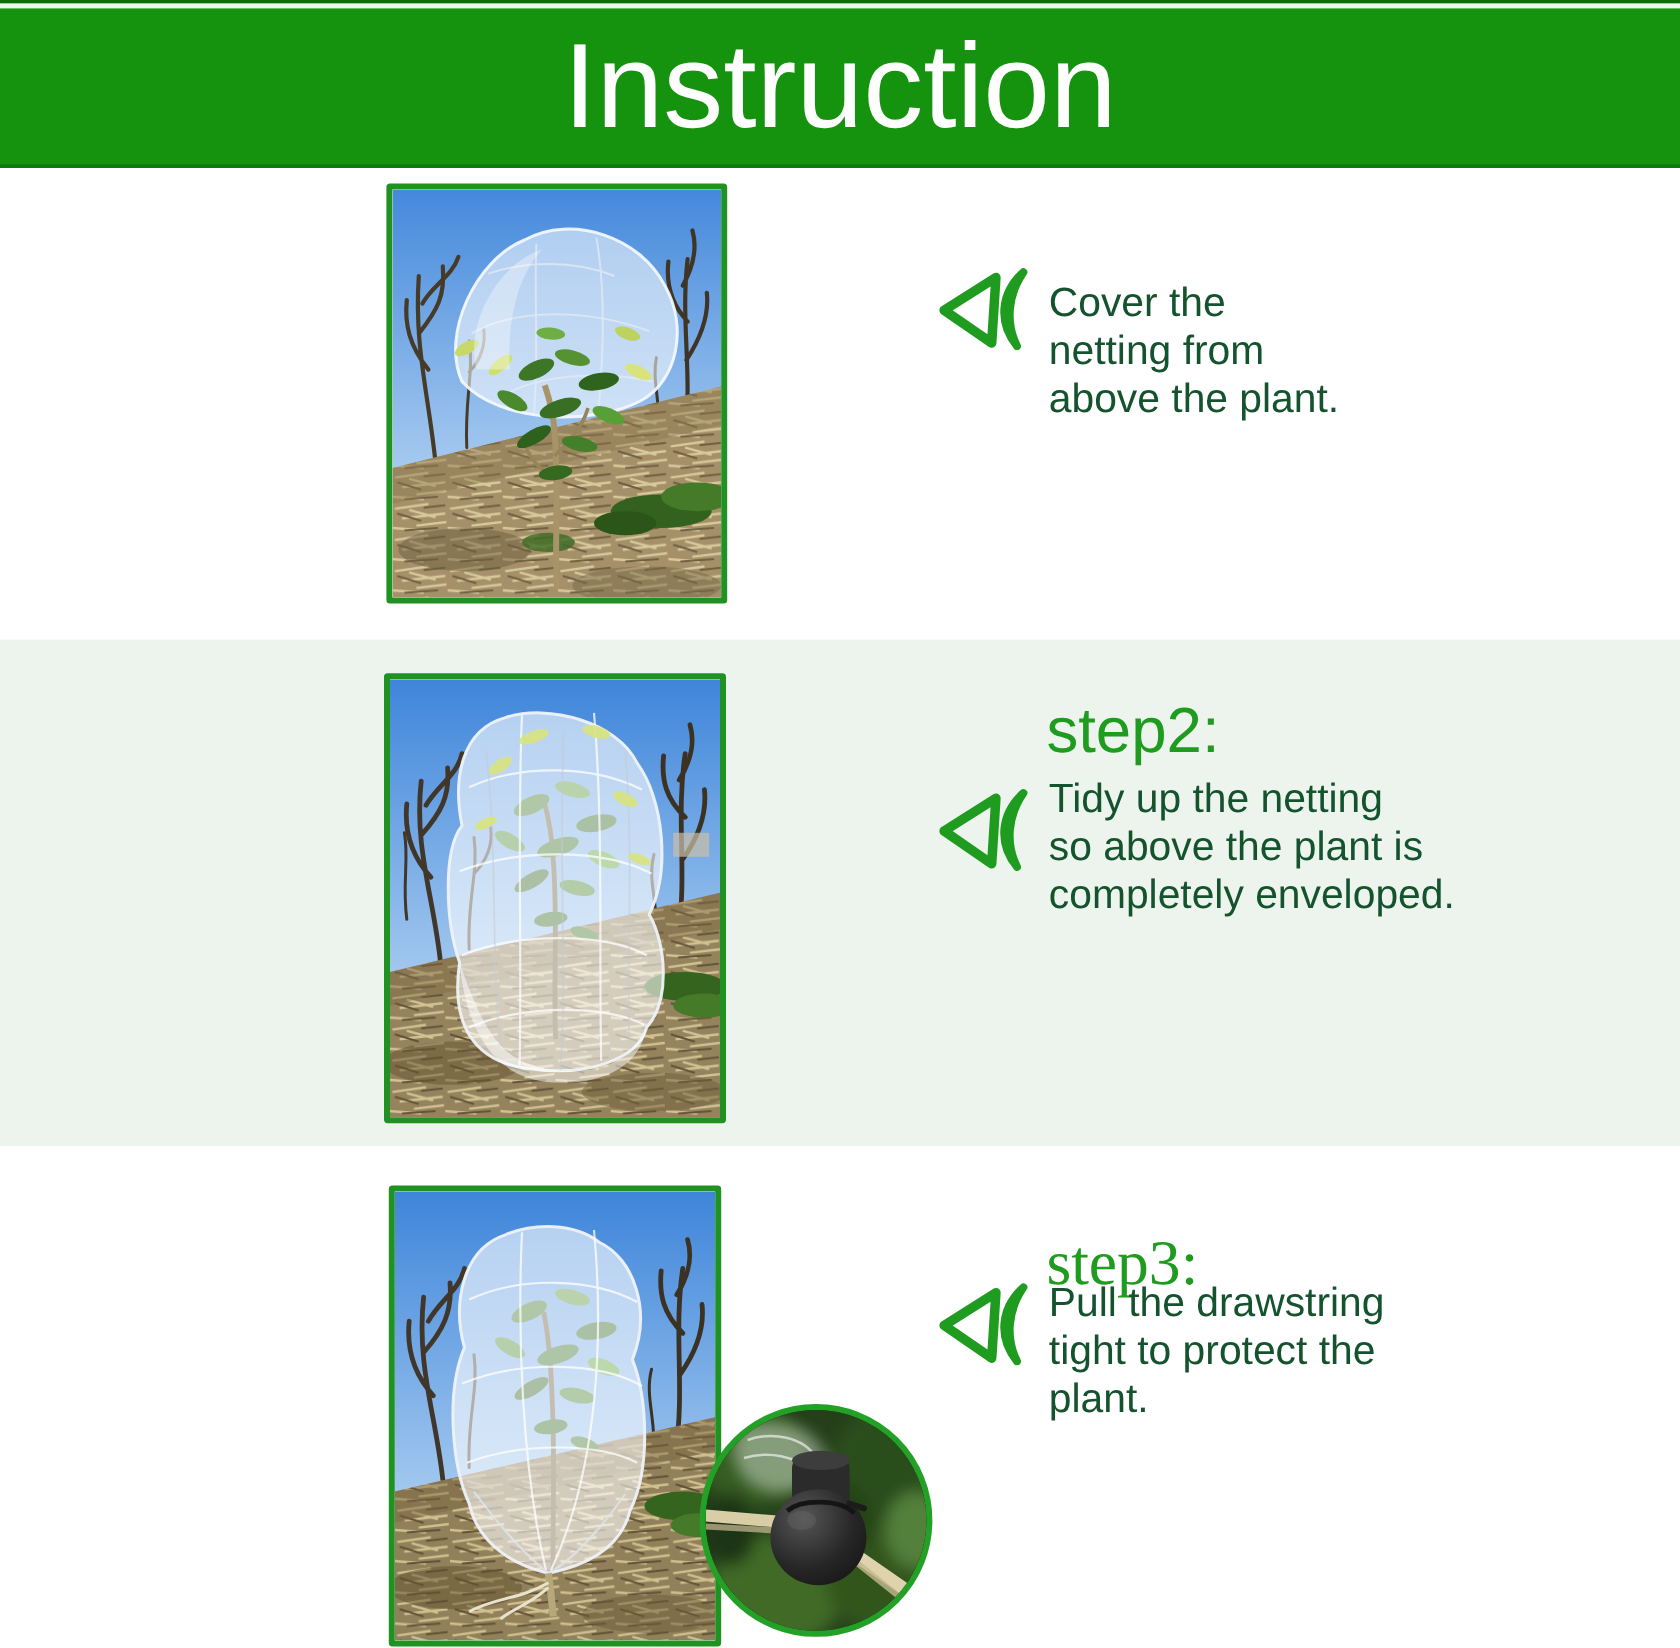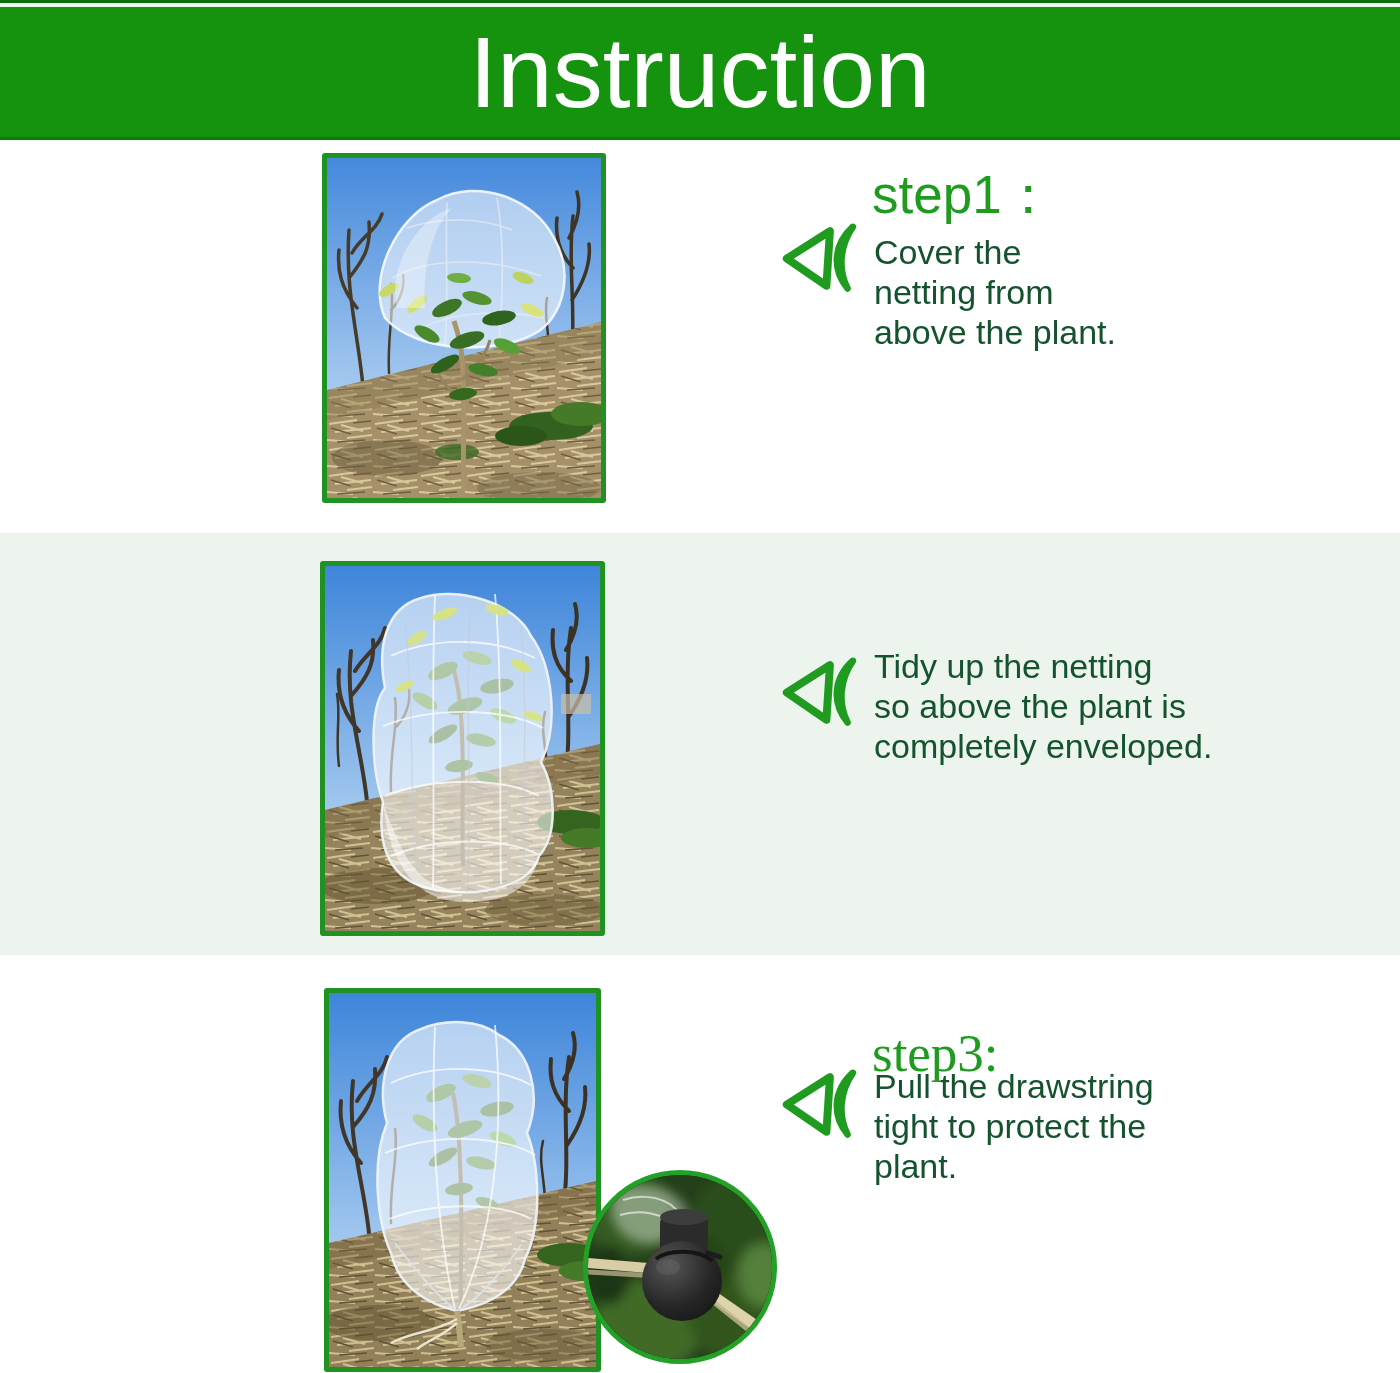--- a/index.html
+++ b/index.html
@@ -290,31 +290,31 @@
         <rect x="72" y="40" width="48" height="42" rx="8" fill="#2b2b2b"></rect>
         <ellipse cx="96" cy="42" rx="24" ry="8" fill="#3d3d3d"></ellipse>
         <circle cx="94" cy="106" r="40" fill="url(#tg)"></circle>
         <path d="M68,84 C80,74 112,74 124,86" stroke="#151515" stroke-width="4" fill="none"></path>
         <ellipse cx="80" cy="92" rx="12" ry="8" fill="#6a6a6a" opacity="0.35"></ellipse>
         <path d="M120,78 L132,82" stroke="#1c1c1c" stroke-width="5" stroke-linecap="round"></path>
       </g>
     </svg>
   </div>
 
-  <div class="step-title t1">step1：</div>
   <div class="arrow a1">
     <svg viewBox="0 0 90 84">
       <path d="M5,46 L54,15 L50,77 Z" fill="none" stroke="#1f9c1f" stroke-width="9" stroke-linejoin="round" stroke-linecap="round"></path>
       <path d="M80,10 C58,30 56,58 74,80 C63,58 65,32 80,10 Z" fill="none" stroke="#1f9c1f" stroke-width="7.5" stroke-linejoin="round"></path>
     </svg>
   </div>
   <div class="step-body b1">Cover the
 netting from
 above the plant.</div>
 
+  <div class="step-title t2">step2:</div>
   <div class="arrow a2">
     <svg viewBox="0 0 90 84">
       <path d="M5,46 L54,15 L50,77 Z" fill="none" stroke="#1f9c1f" stroke-width="9" stroke-linejoin="round" stroke-linecap="round"></path>
       <path d="M80,10 C58,30 56,58 74,80 C63,58 65,32 80,10 Z" fill="none" stroke="#1f9c1f" stroke-width="7.5" stroke-linejoin="round"></path>
     </svg>
   </div>
   <div class="step-body b2">Tidy up the netting
 so above the plant is
 completely enveloped.</div>
 

